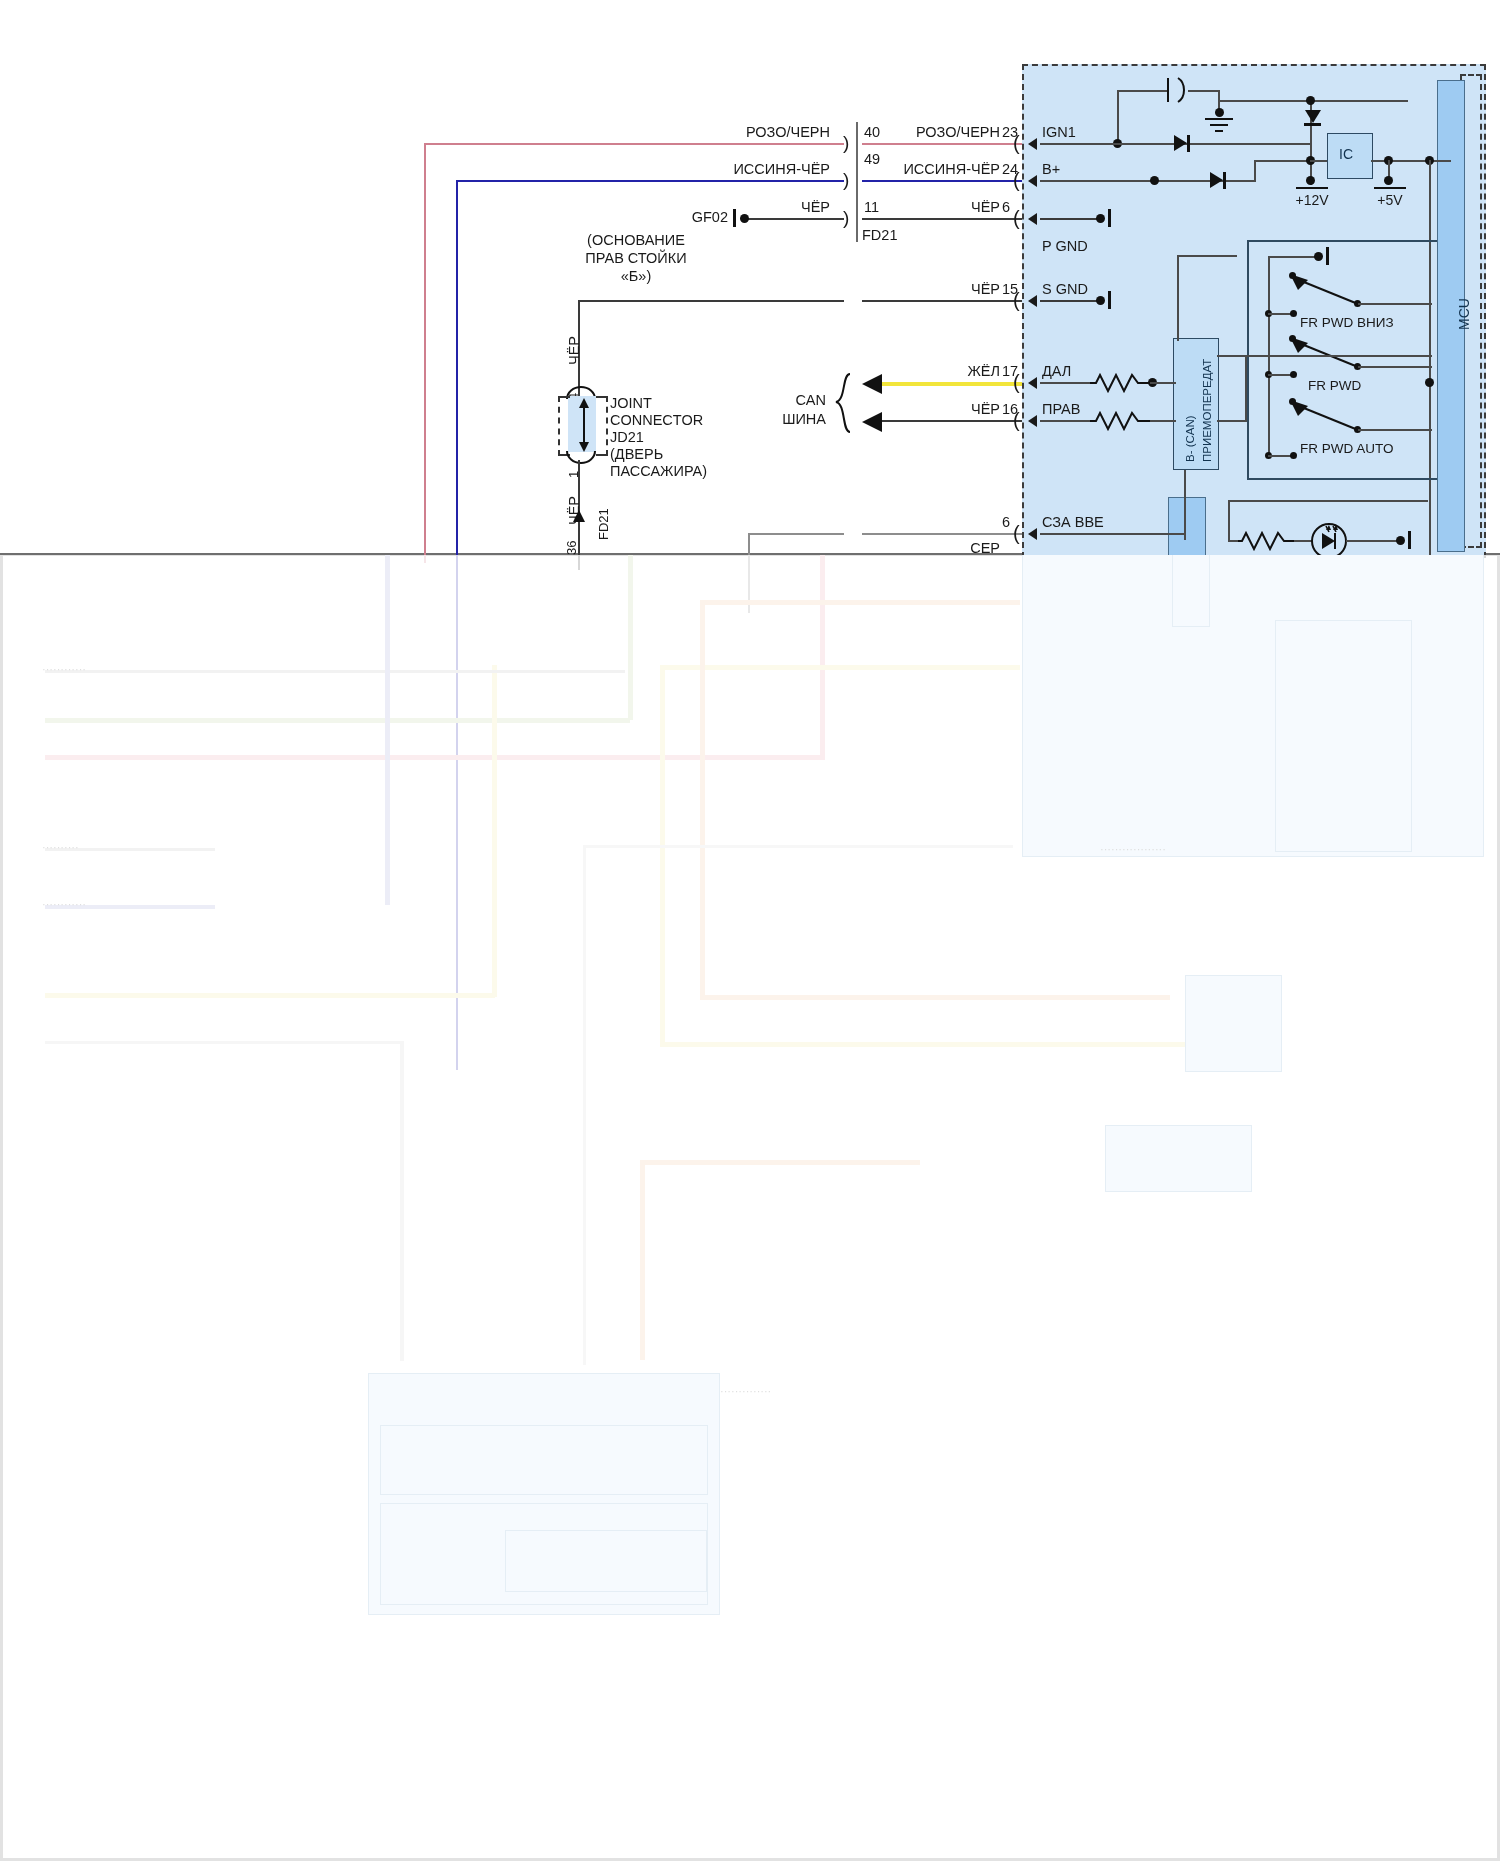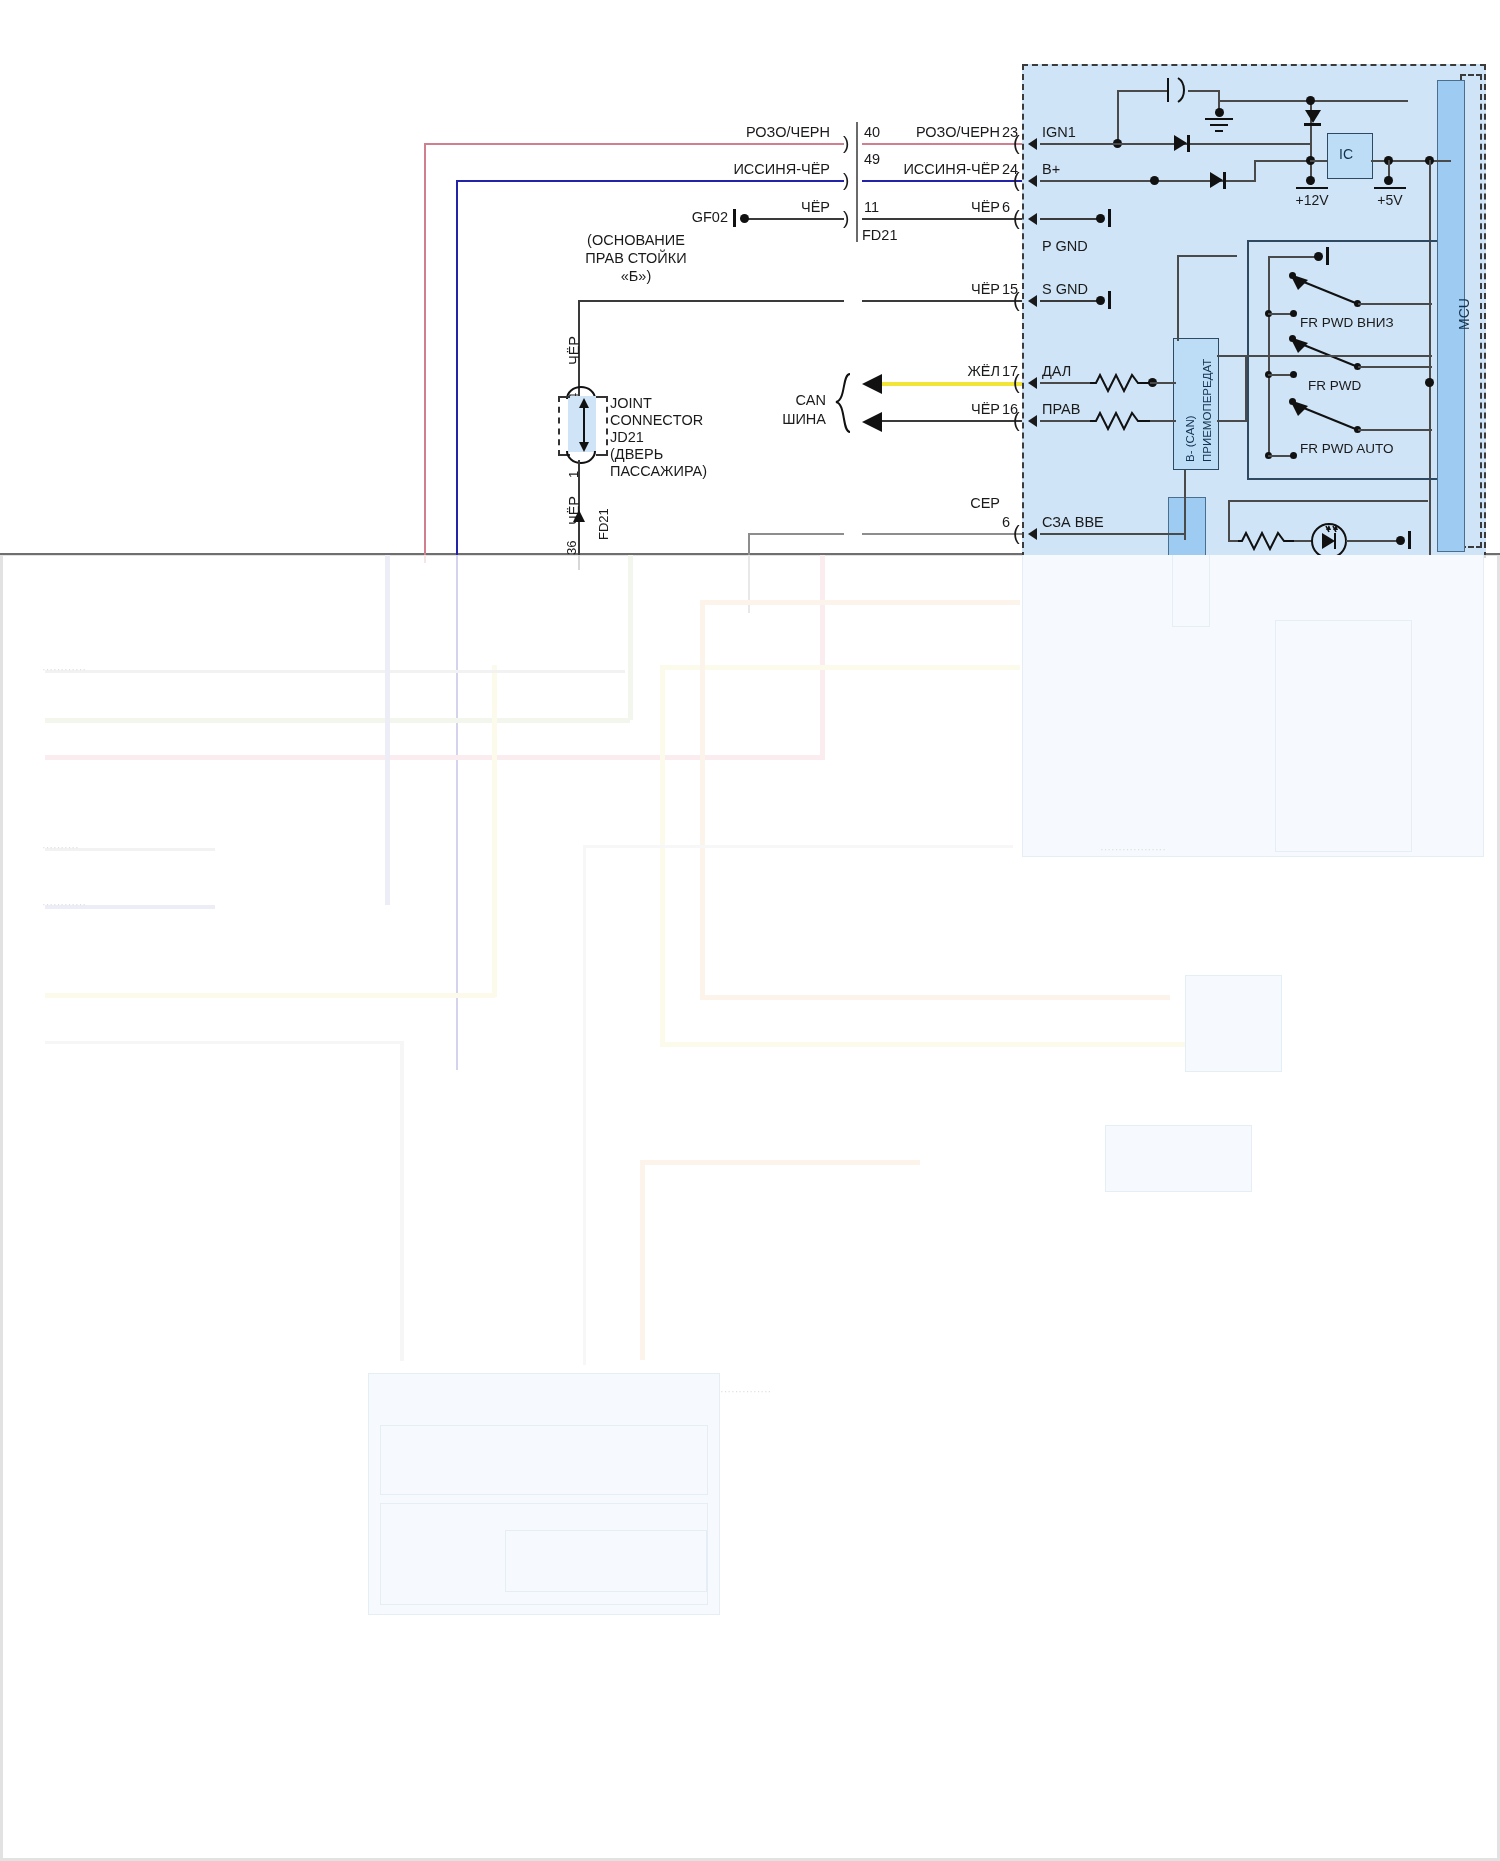--- a/index.html
+++ b/index.html
@@ -195,21 +195,21 @@
 
   <svg style="left:832px;top:374px;width:20px;height:60px;">
     <path d="M18,0 C10,0 14,26 4,28 C14,30 10,58 18,58" fill="none" stroke="#111" stroke-width="2"></path>
   </svg>
   <div class="lbl r" style="left:740px;top:392px;width:86px;">CAN</div>
   <div class="lbl r" style="left:740px;top:411px;width:86px;">ШИНА</div>
 
   <div class="wire h grey" style="left:748px;top:533px;width:96px;"></div>
   <div class="wire v grey" style="left:748px;top:533px;height:80px;"></div>
   <div class="wire h grey" style="left:862px;top:533px;width:160px;"></div>
-  <div class="lbl r" style="left:880px;top:495px;width:120px;">СЕР</div>
+  <div class="lbl r" style="left:880px;top:540px;width:120px;">СЕР</div>
   <div class="pin" style="left:1002px;top:514px;">6</div>
   <span class="paren" style="left:1013px;top:523px;">(</span>
   <div class="conn-arrow" style="left:1021px;top:526px;"></div>
   <div class="lbl" style="left:1042px;top:514px;">СЗА ВВЕ</div>
 
   <div class="wire h dark" style="left:1117px;top:90px;width:50px;"></div>
   <div class="wire v dark" style="left:1117px;top:90px;height:55px;"></div>
   <svg style="left:1164px;top:78px;width:28px;height:26px;">
     <line x1="4" y1="0" x2="4" y2="24" stroke="#111" stroke-width="2"></line>
     <path d="M14,0 C22,5 22,19 14,24" fill="none" stroke="#111" stroke-width="2"></path>

